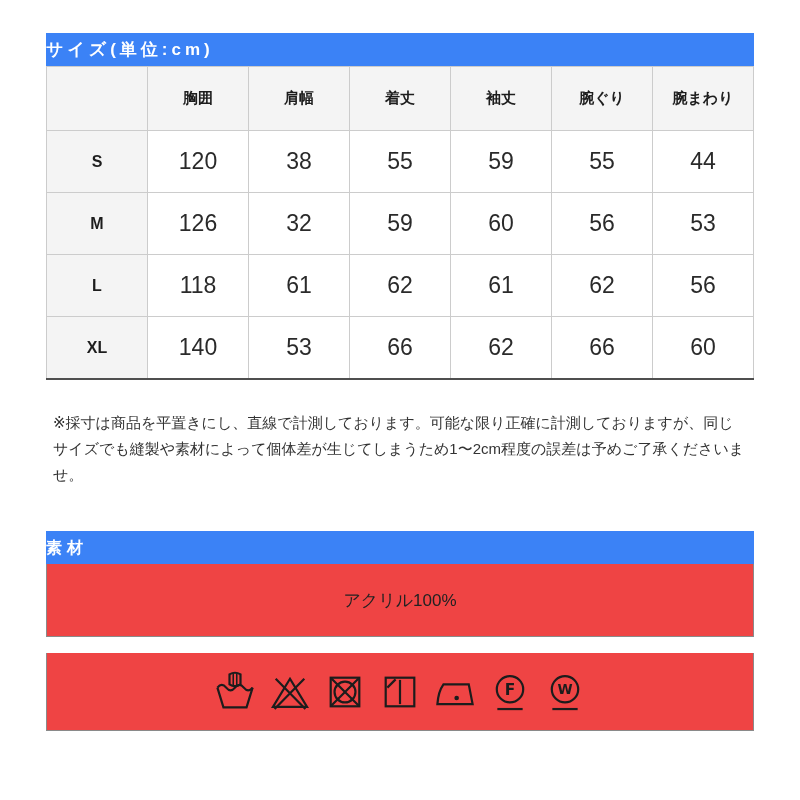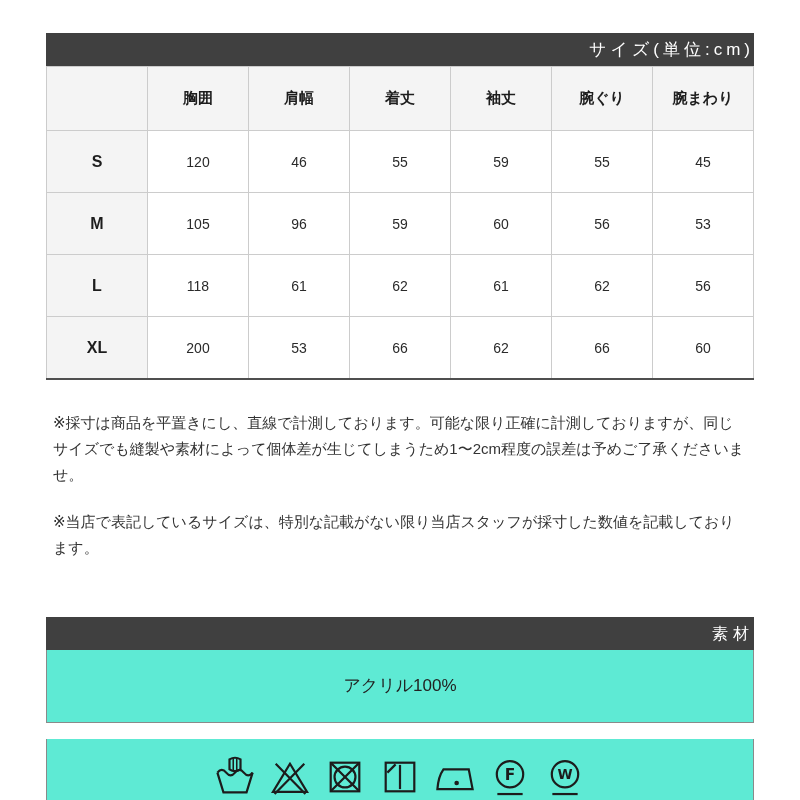--- a/index.html
+++ b/index.html
@@ -1,36 +1,36 @@
 <!DOCTYPE html>
 <html><head>
 <meta charset="utf-8">
 <style>
   html,body{margin:0;padding:0;background:#ffffff;}
   body{width:800px;height:800px;font-family:"Liberation Sans","DejaVu Sans",sans-serif;color:#222;}
   .container{width:708px;margin:0 auto;padding-top:33px;}
 
-  .black-bar{background:#404040;color:#fff;text-align:right;font-weight:normal;}
+  .black-bar{background:#3b82f6;color:#fff;text-align:left;font-weight:bold;}
   .size-bar{height:33px;line-height:33px;font-size:17px;letter-spacing:4px;}
 
   table.size-table{width:100%;border-collapse:collapse;border-left:1px solid #999;
     border-right:1px solid #999;border-bottom:2px solid #4f4f4f;table-layout:fixed;}
   .size-table th,.size-table td{border:1px solid #ccc;text-align:center;vertical-align:middle;}
   .size-table thead th{height:61px;background:#f4f4f4;font-size:15px;font-weight:bold;color:#1d1d1d;}
   .size-table tbody th{height:59px;background:#f4f4f4;font-size:16px;font-weight:bold;color:#1d1d1d;}
-  .size-table tbody td{height:59px;background:#fff;font-size:14px;color:#2a2a2a;font-weight:normal;}
+  .size-table tbody td{height:59px;background:#fff;font-size:23px;color:#2a2a2a;font-weight:normal;}
 
   .notes{margin-top:30px;padding:0 7px;}
   .note{font-size:15px;color:#333;line-height:1.72;margin:0 0 22px 0;}
 
   .section{margin-top:0;}
-  .section-material{margin-top:56px;}
+  .section-material{margin-top:44px;}
   .section-laundry{margin-top:16px;}
   .section-bar{height:33px;line-height:33px;font-size:16px;letter-spacing:5px;}
-  .section-body{border:1px solid #8a8a8a;border-top:none;background:#5eead4;}
+  .section-body{border:1px solid #8a8a8a;border-top:none;background:#ef4444;}
   .material-body{height:72px;display:flex;align-items:center;justify-content:center;
     font-size:17px;color:#222;}
   .laundry-body{height:77px;display:flex;align-items:center;justify-content:center;gap:9px;}
   .care-icon{display:inline-flex;width:46px;height:46px;align-items:center;justify-content:center;}
   .care-icon svg{display:block;}
 </style>
 </head>
 <body>
 
 <div class="container">
@@ -48,59 +48,58 @@
         <th>着丈</th>
         <th>袖丈</th>
         <th>腕ぐり</th>
         <th>腕まわり</th>
       </tr>
     </thead>
     <tbody>
       <tr>
         <th>S</th>
         <td>120</td>
-        <td>46</td>
+        <td>38</td>
         <td>55</td>
         <td>59</td>
         <td>55</td>
-        <td>45</td>
+        <td>44</td>
       </tr>
       <tr>
         <th>M</th>
-        <td>105</td>
-        <td>96</td>
+        <td>126</td>
+        <td>32</td>
         <td>59</td>
         <td>60</td>
         <td>56</td>
         <td>53</td>
       </tr>
       <tr>
         <th>L</th>
         <td>118</td>
         <td>61</td>
         <td>62</td>
         <td>61</td>
         <td>62</td>
         <td>56</td>
       </tr>
       <tr>
         <th>XL</th>
-        <td>200</td>
+        <td>140</td>
         <td>53</td>
         <td>66</td>
         <td>62</td>
         <td>66</td>
         <td>60</td>
       </tr>
     </tbody>
   </table>
 
   <div class="notes">
     <p class="note">※採寸は商品を平置きにし、直線で計測しております。可能な限り正確に計測しておりますが、同じサイズでも縫製や素材によって個体差が生じてしまうため1〜2cm程度の誤差は予めご了承くださいませ。</p>
-    <p class="note">※当店で表記しているサイズは、特別な記載がない限り当店スタッフが採寸した数値を記載しております。</p>
   </div>
 
   <div class="section section-material">
     <div class="black-bar section-bar">
       <span>素材</span>
     </div>
     <div class="section-body material-body">
       <span>アクリル100%</span>
     </div>
   </div>

